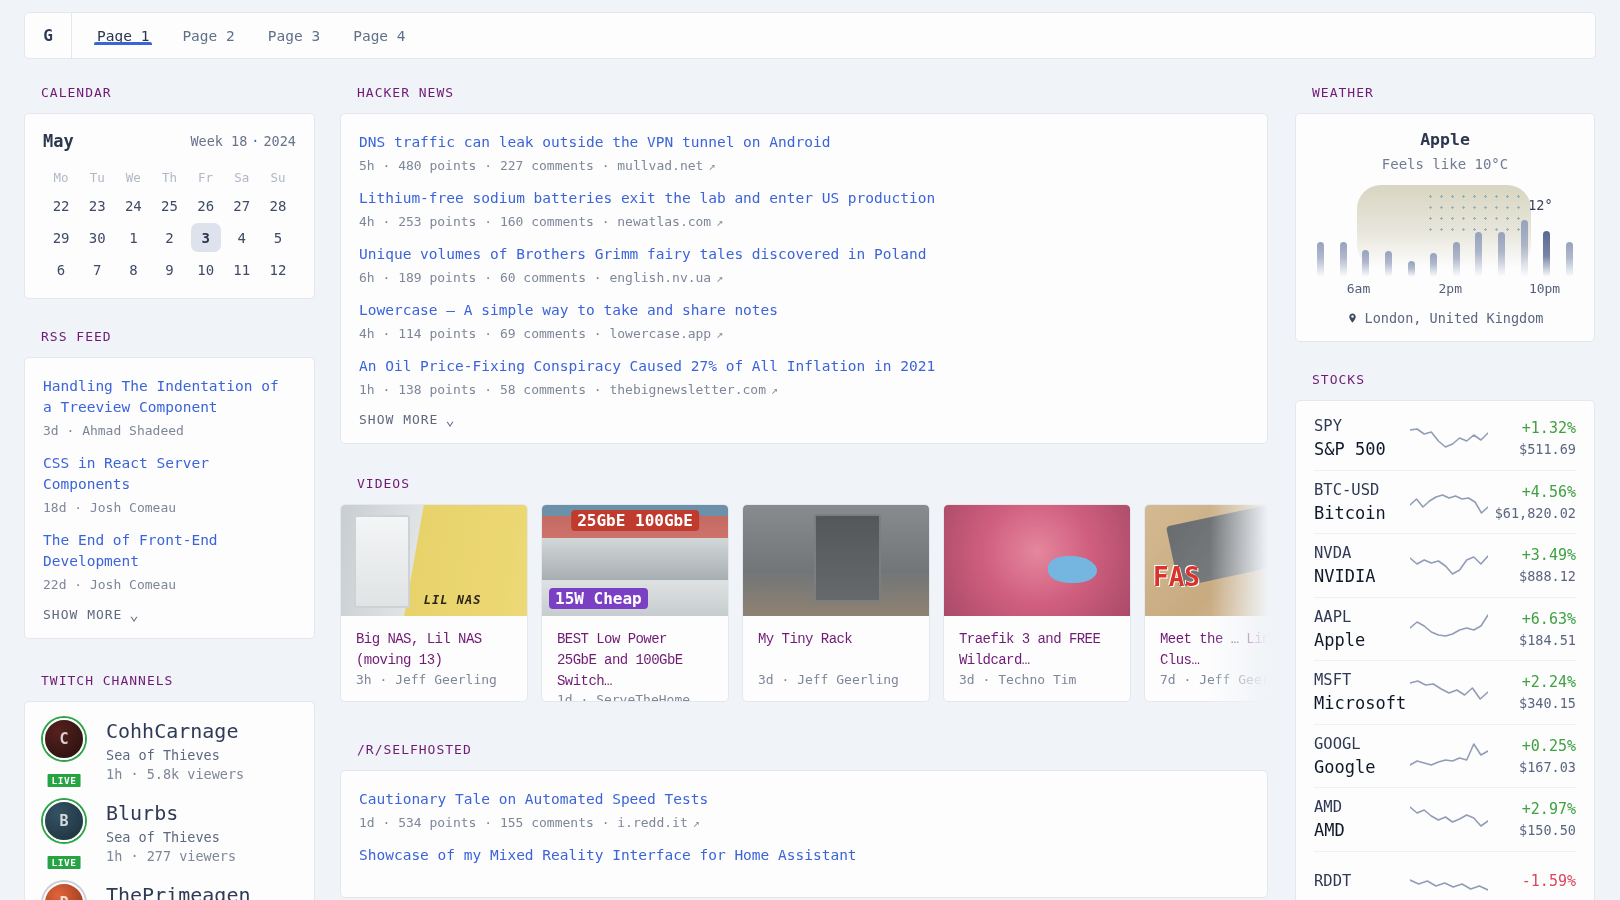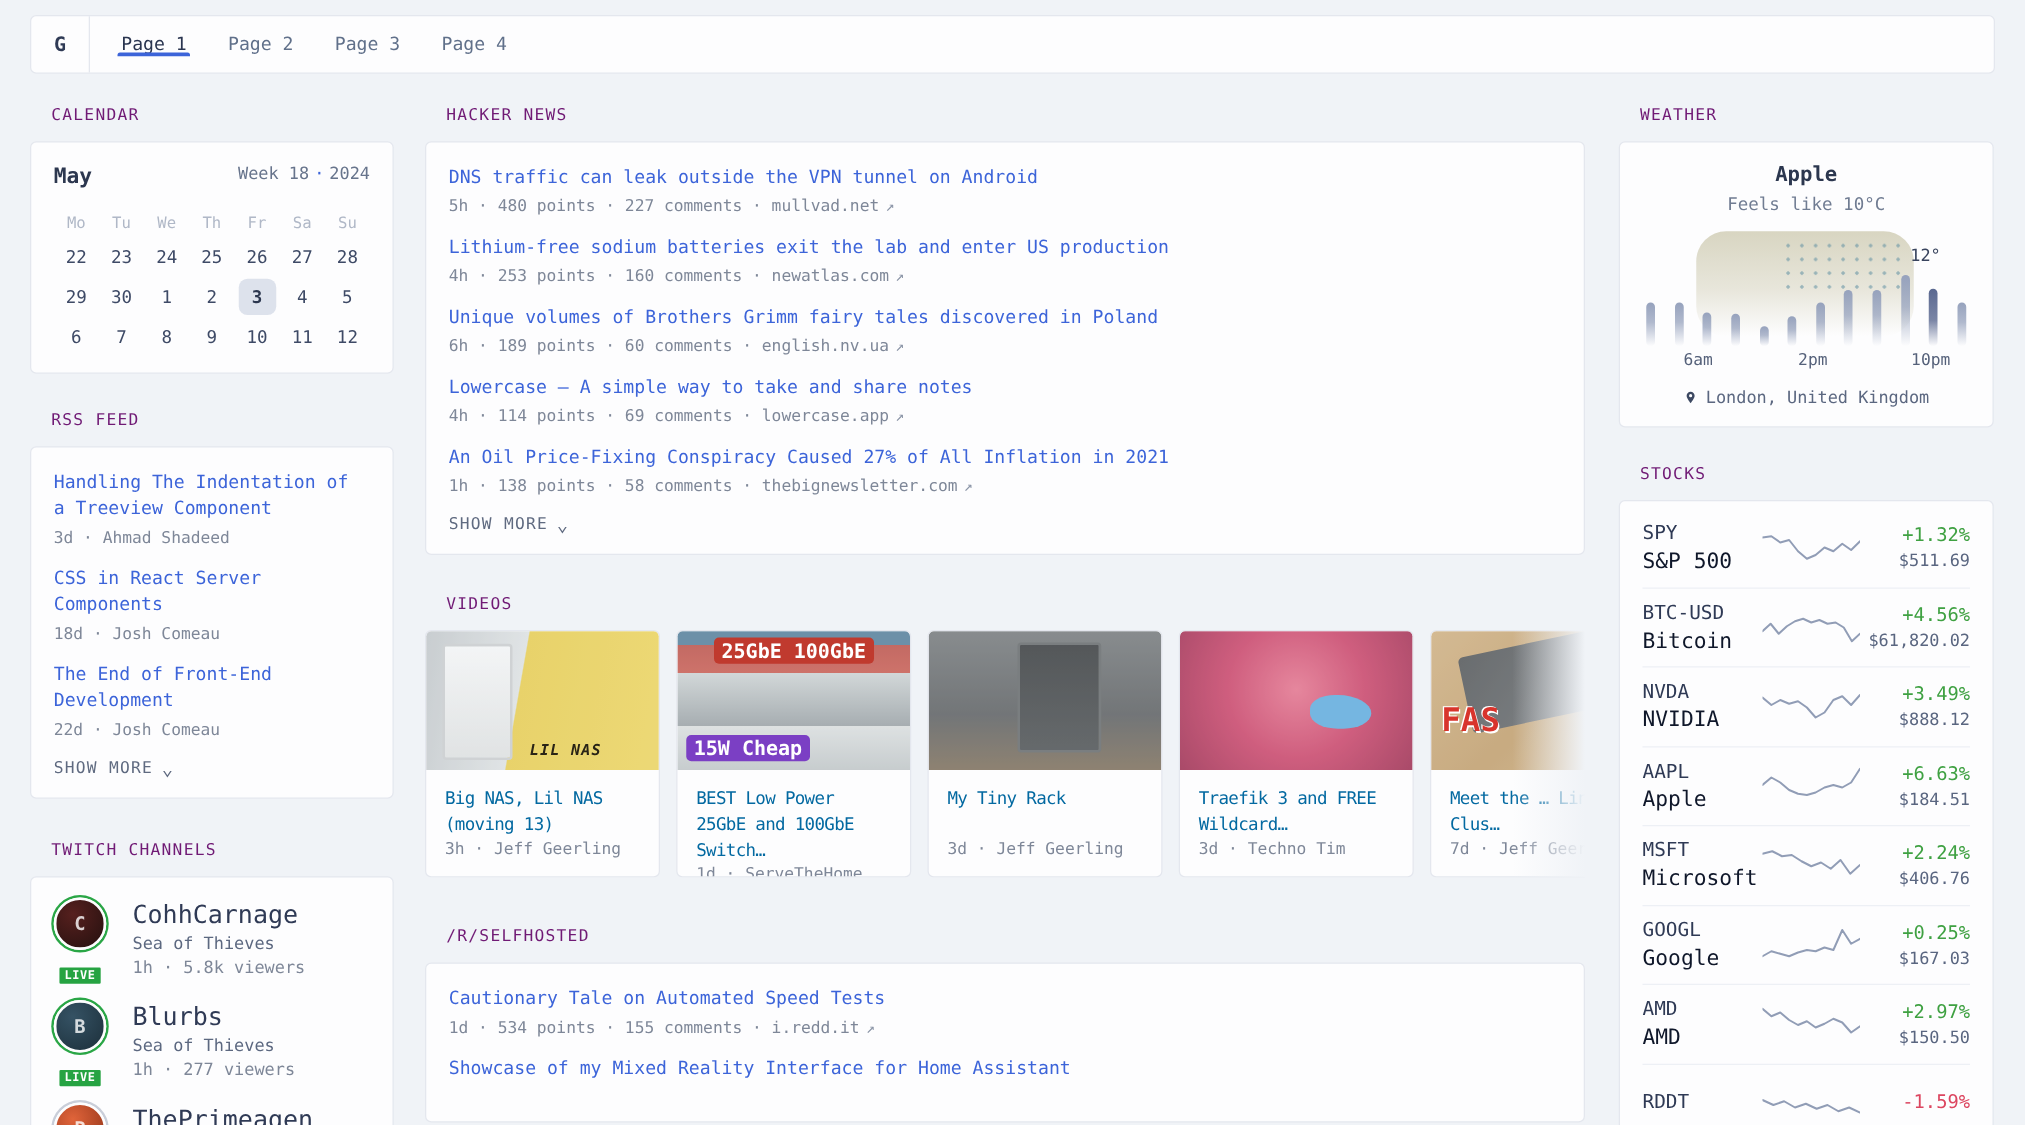--- a/index.html
+++ b/index.html
@@ -20,21 +20,21 @@
   
   .col{position:absolute;top:85px;}
   #col-left{left:24px;width:291px;}
   #col-main{left:340px;width:928px;}
   #col-right{left:1295px;width:300px;}
   .sec-label{font-size:13px;letter-spacing:1px;color:#701a75;margin:0 0 13px 17px;}
   .mt30{margin-top:30px;} .mt32{margin-top:32px;} .mt34{margin-top:34px;} .mt40{margin-top:40px;}
 
   
   .cal{padding:17px 18px 14px;}
-  .cal-head{display:flex;justify-content:space-between;align-items:flex-start;}
+  .cal-head{display:flex;justify-content:space-between;align-items:center;}
   .cal-month{font-size:17px;font-weight:bold;color:#2c374f;}
   .cal-week{font-size:13.5px;color:#67748c;}
   .cal-week .dot{color:#3c64d9;margin:0 4px;}
   .cal-grid{display:grid;grid-template-columns:repeat(7,1fr);margin-top:15px;row-gap:3px;text-align:center;}
   .cal-wd{font-size:12.5px;color:#b0b8c7;height:22px;display:flex;align-items:center;justify-content:center;}
   .cal-day{font-size:14px;color:#3e4a66;height:29px;display:flex;align-items:center;justify-content:center;cursor:default;}
   .cal-day .sel{background:#dde2ec;border-radius:7px;width:30px;height:29px;display:flex;align-items:center;justify-content:center;font-weight:bold;color:#2c374f;}
 
   
   .feed{padding:18px 18px 16px;}
@@ -77,21 +77,21 @@
       background:#4a9fd8;border-radius:45% 60% 50% 50%;}
   .thumb-fast{background:linear-gradient(135deg,#c8a470 0%,#b89058 50%,#caa877 100%);}
   .thumb-fast::before{content:"";position:absolute;left:14%;top:6%;width:72%;height:56%;
       background:linear-gradient(135deg,#3a3d40,#606468);transform:rotate(-12deg);border-radius:4px;}
   .badge{position:absolute;white-space:nowrap;font-weight:bold;}
   .b-lilnas{bottom:9px;left:60%;transform:translateX(-50%);color:#2a2416;font-size:12px;letter-spacing:1px;font-style:italic;}
   .b-top-red{top:5px;left:50%;transform:translateX(-50%);color:#fff;background:#c03a2e;padding:1px 6px;font-size:16px;border-radius:4px;}
   .b-purple{bottom:7px;left:7px;color:#fff;background:#7b3fc4;padding:1px 6px;font-size:16px;border-radius:4px;}
   .b-fas{bottom:24px;left:8px;color:#d8342c;font-size:26px;text-shadow:1px 1px 0 #fff,-1px -1px 0 #fff;}
   .vid-body{padding:13px 15px 14px;display:flex;flex-direction:column;flex:1;}
-  .vid-title{font-size:14px;letter-spacing:-0.55px;line-height:21px;color:#0369a1;cursor:pointer;}
+  .vid-title{font-size:14px;letter-spacing:-0.55px;line-height:21px;color:#701a75;cursor:pointer;font-family:Liberation Mono, monospace;}
   .vid-meta{font-size:13px;color:#7e8798;margin-top:auto;}
 
   
   .wx{padding:16px 18px 15px;text-align:center;}
   .wx-cond{font-size:16.5px;font-weight:bold;color:#2c374f;}
   .wx-feels{font-size:14px;color:#707c92;margin-top:7px;}
   .wx-chart{position:relative;height:92px;margin:13px 1px 0;}
   .wx-region{position:absolute;left:16%;width:67%;top:0;height:84px;border-radius:24px;
       background:linear-gradient(180deg,rgba(214,211,190,.95) 0%,rgba(214,211,190,.55) 55%,rgba(214,211,190,0) 100%);}
   .wx-dots{position:absolute;right:5%;top:7%;width:56%;height:52%;
@@ -434,21 +434,21 @@
             <div class="stk-sym">MSFT</div>
             <div class="stk-name">Microsoft</div>
           </div>
           <div class="stk-spark">
             <svg width="78" height="34" viewBox="0 0 78 34">
               <polyline points="0.0,8 7.8,6 15.6,10 23.4,9 31.2,14 39.0,18 46.8,15 54.6,20 62.4,13 70.2,24 78.0,17" fill="none" stroke="#919db6" stroke-width="1.6" stroke-linejoin="round" stroke-linecap="round"></polyline>
             </svg>
           </div>
           <div class="stk-right">
             <div class="stk-pct up">+2.24%</div>
-            <div class="stk-price">$406.76</div>
+            <div class="stk-price">$340.15</div>
           </div>
         </div>
         <div class="stk-row">
           <div class="stk-left">
             <div class="stk-sym">GOOGL</div>
             <div class="stk-name">Google</div>
           </div>
           <div class="stk-spark">
             <svg width="78" height="34" viewBox="0 0 78 34">
               <polyline points="0.0,26 7.1,22 14.2,24 21.3,26 28.4,23 35.5,21 42.5,22 49.6,19 56.7,21 63.8,5 70.9,16 78.0,12" fill="none" stroke="#919db6" stroke-width="1.6" stroke-linejoin="round" stroke-linecap="round"></polyline>

